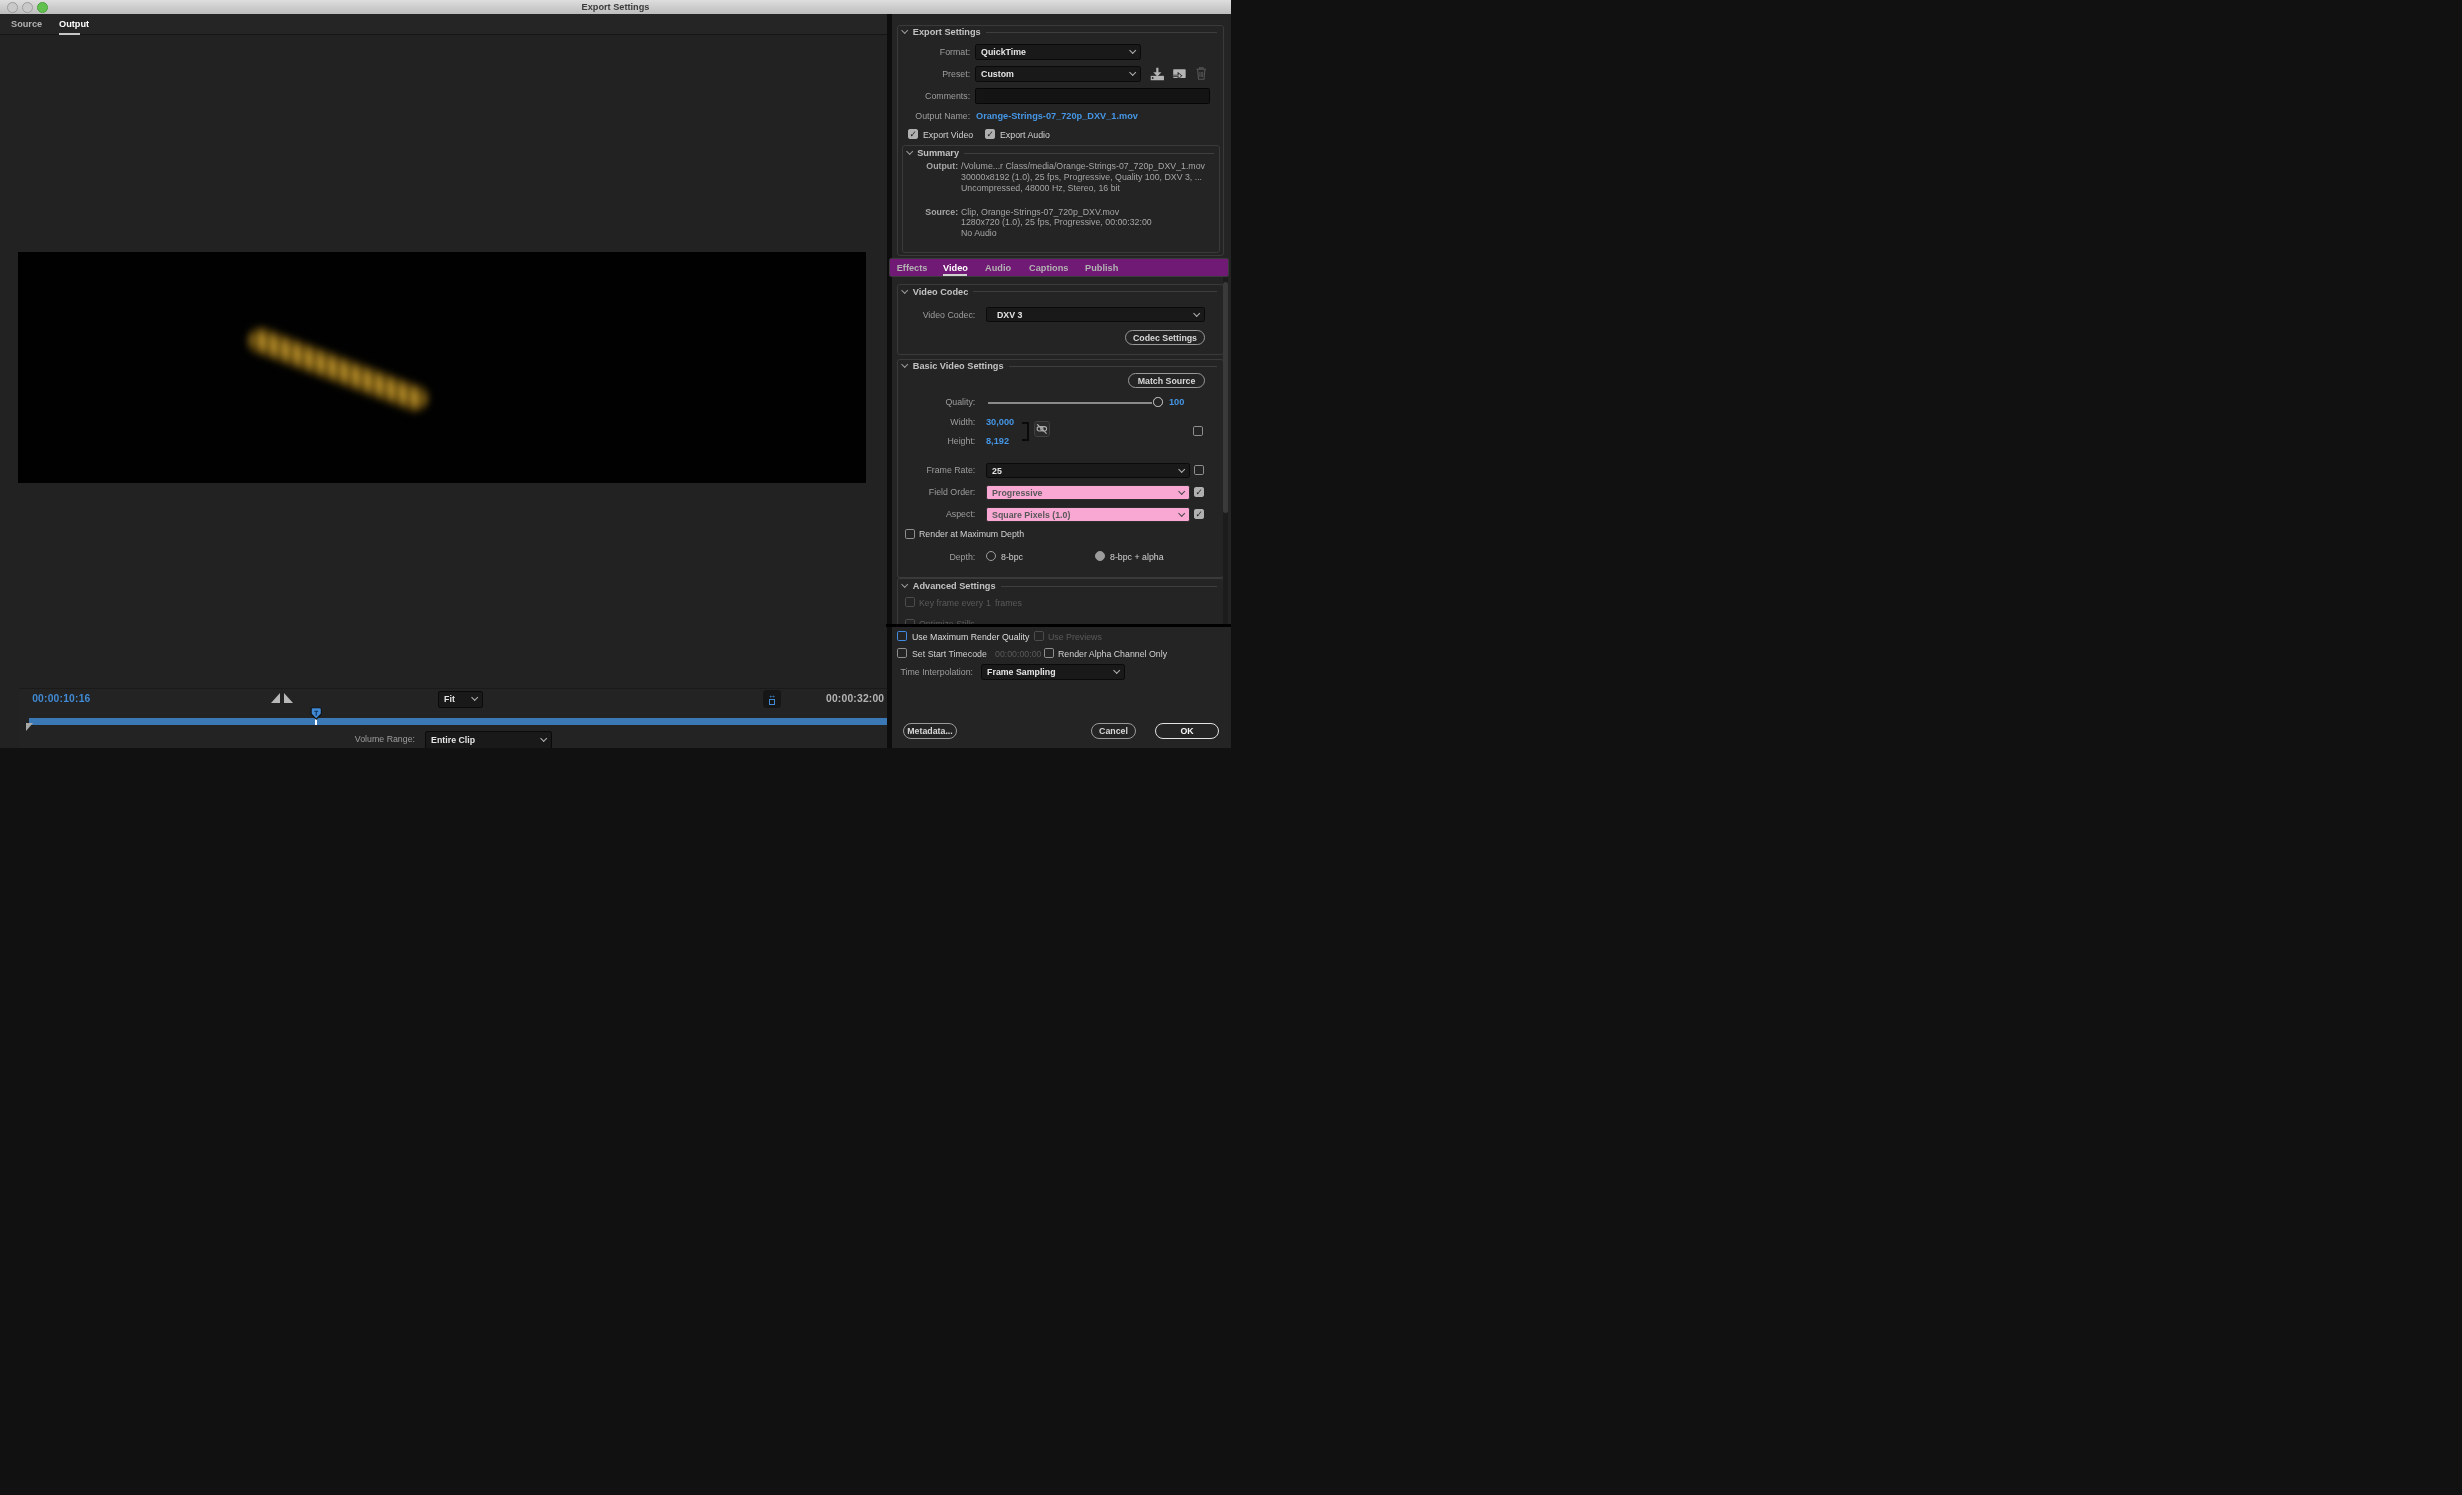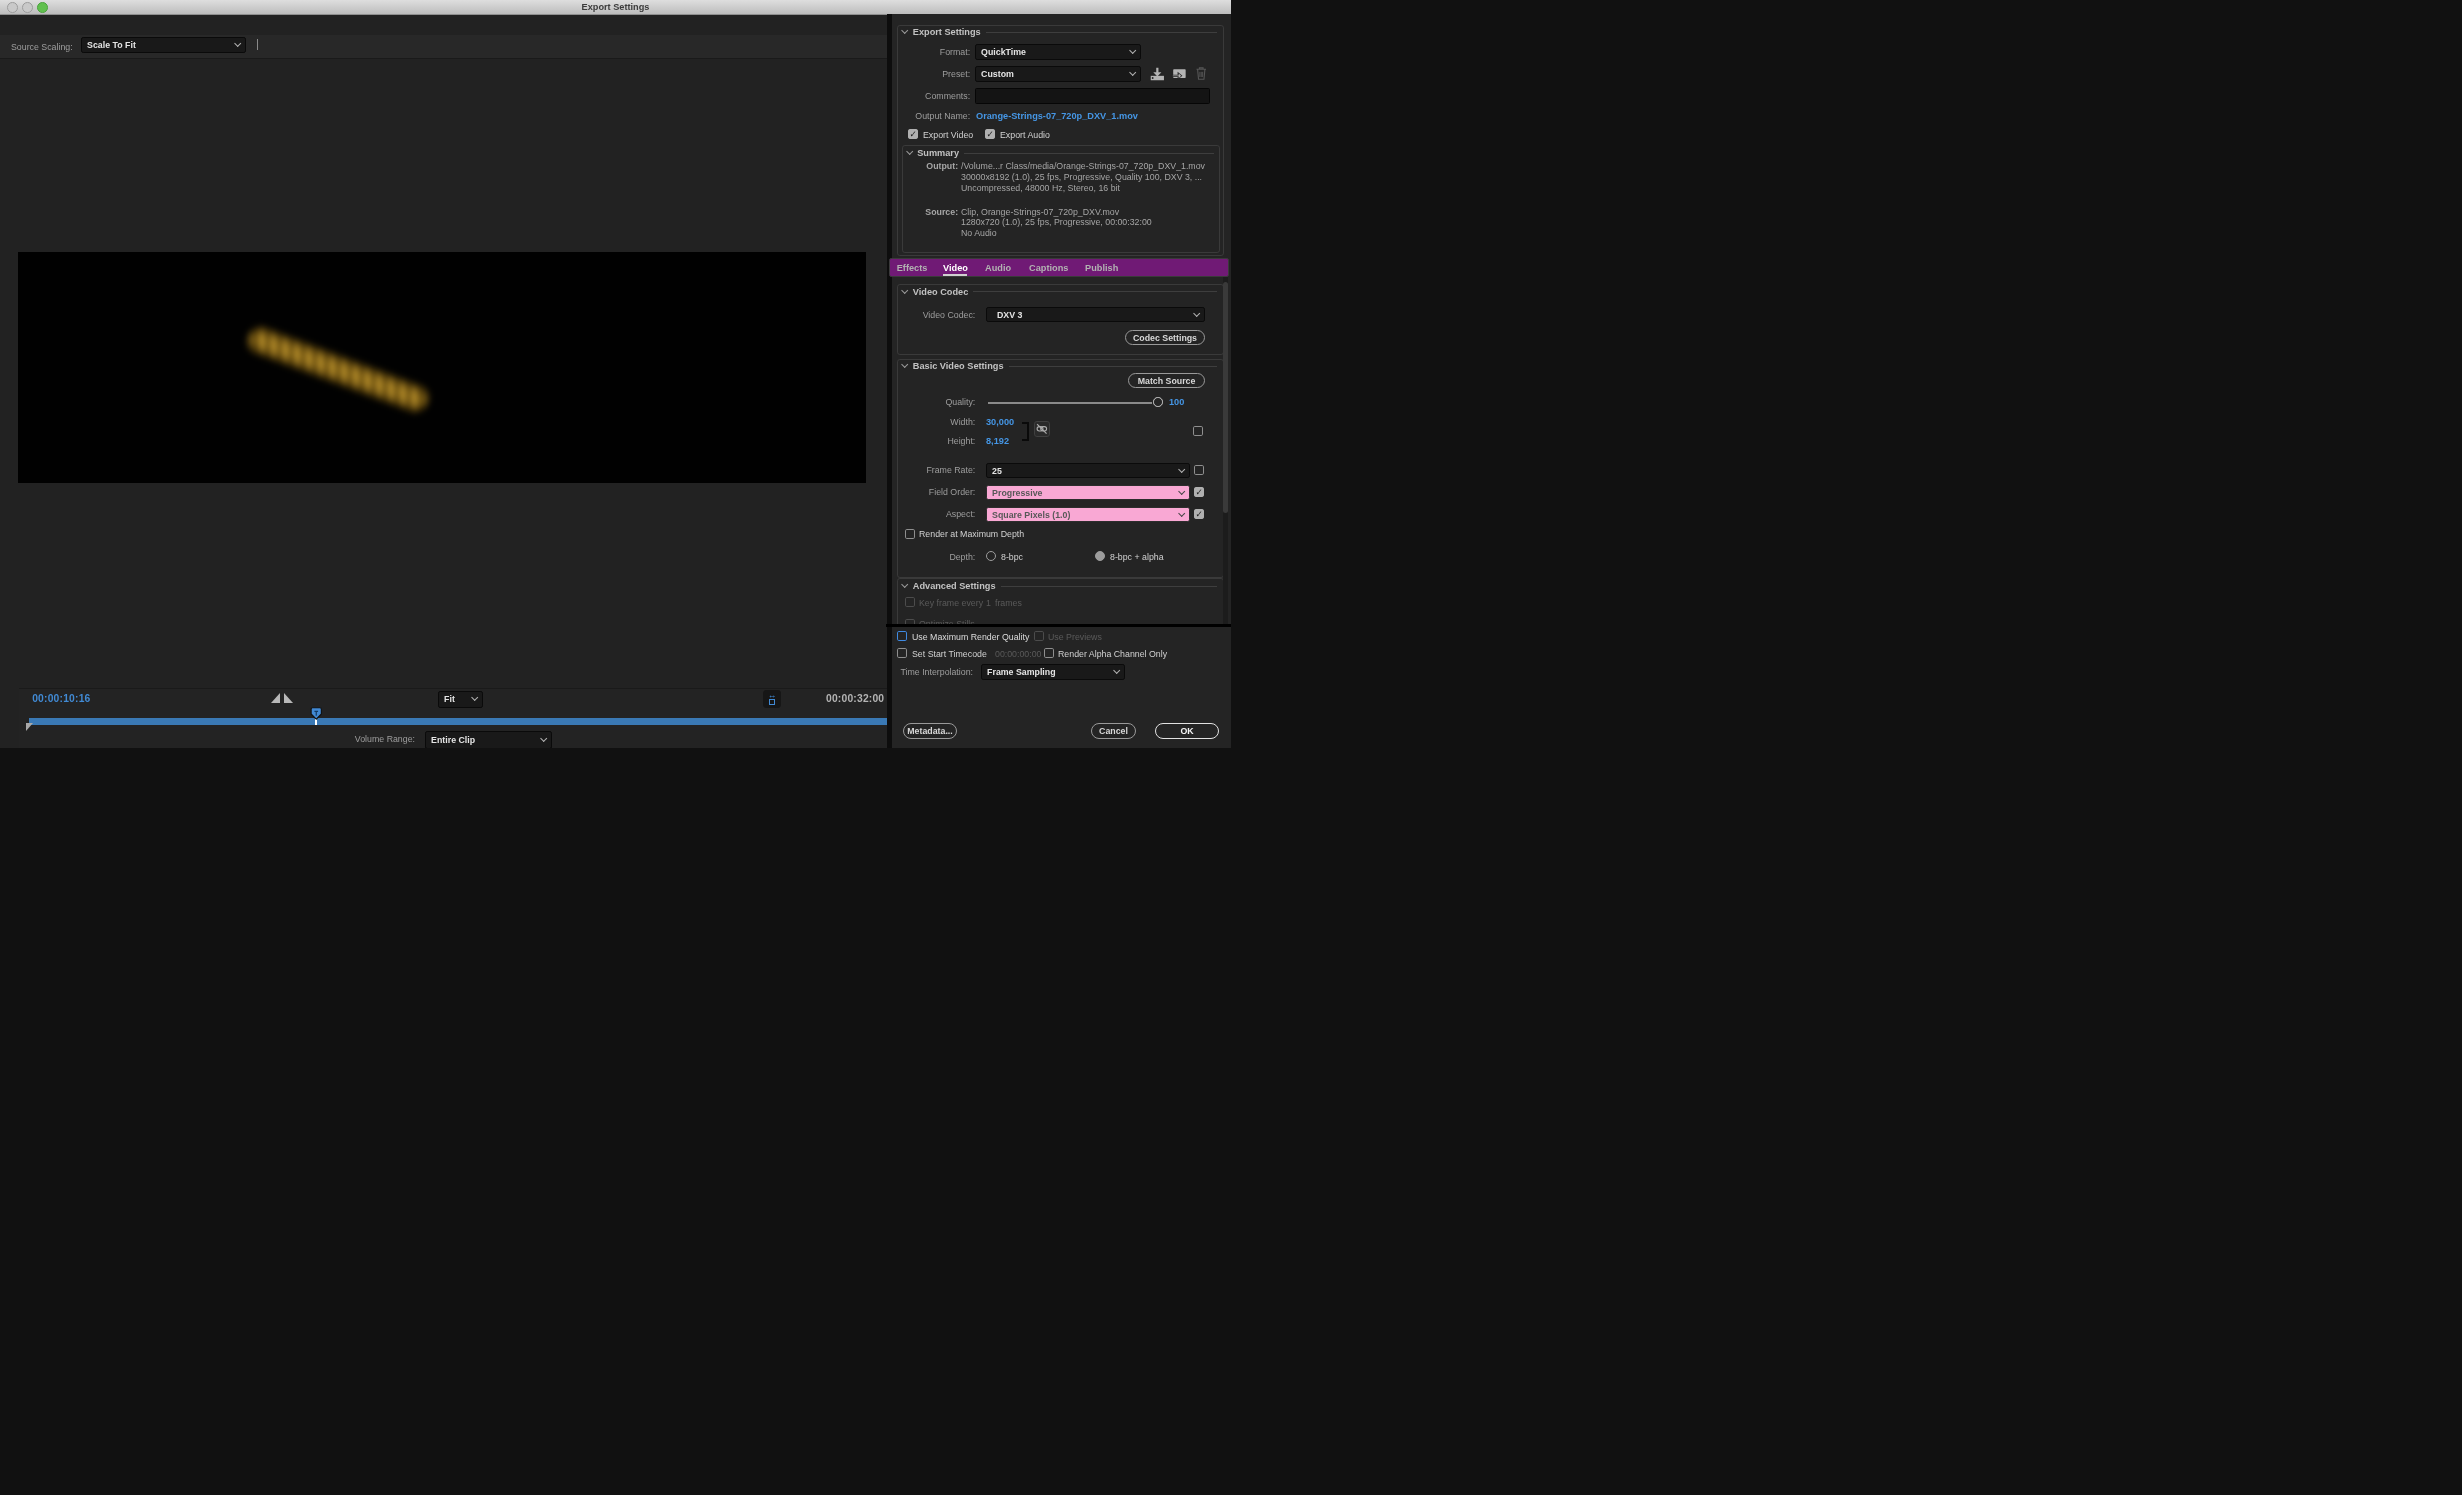--- a/index.html
+++ b/index.html
@@ -62,29 +62,26 @@
 
 <div id="stage">
 
   <div id="titlebar">
     <span class="tl" style="left:7.3px;background:#c9c9c9;border:0.7px solid #9d9d9d;"></span>
     <span class="tl" style="left:22px;background:#c9c9c9;border:0.7px solid #9d9d9d;"></span>
     <span class="tl" style="left:37px;background:#61c04e;border:0.7px solid #4ba33e;"></span>
     <div id="title">Export Settings</div>
   </div>
 
-
-  <div id="srcscale-row">
-    <span class="lbl" style="left:0px;top:6.6px;width:68px;text-align:left;padding-left:11px;box-sizing:content-box;">Source Scaling:</span>
-    <div class="dd" style="left:81px;top:2.2px;width:165px;height:15.4px;">
-      <span>Scale To Fit</span>
-      <span class="chev"></span>
-    </div>
-    <span class="abs" style="left:257px;top:3.7px;width:0.7px;height:11.7px;background:#8a8a8a;"></span>
-  </div>
+  <div id="ltabbar">
+    <span class="tab" style="left:11px;top:5.1px;">Source</span>
+    <span class="tab active" style="left:59px;top:5.1px;">Output</span>
+    <span class="abs" style="left:59px;top:19px;width:21px;height:1.5px;background:#c6c6c6;"></span>
+  </div>
+
 
   <div id="preview">
     <div id="tube"></div>
   </div>
 
   <div id="transport">
     <span class="tc" style="left:13.2px;top:4.4px;color:#418ad4;">00:00:10:16</span>
 
     <span class="tri" style="left:252px;top:3.7px;border-left:9.5px solid transparent;border-bottom:10.3px solid #b8b8b8;"></span>
     <span class="tri" style="left:265px;top:3.7px;border-right:9.5px solid transparent;border-bottom:10.3px solid #b8b8b8;"></span>

